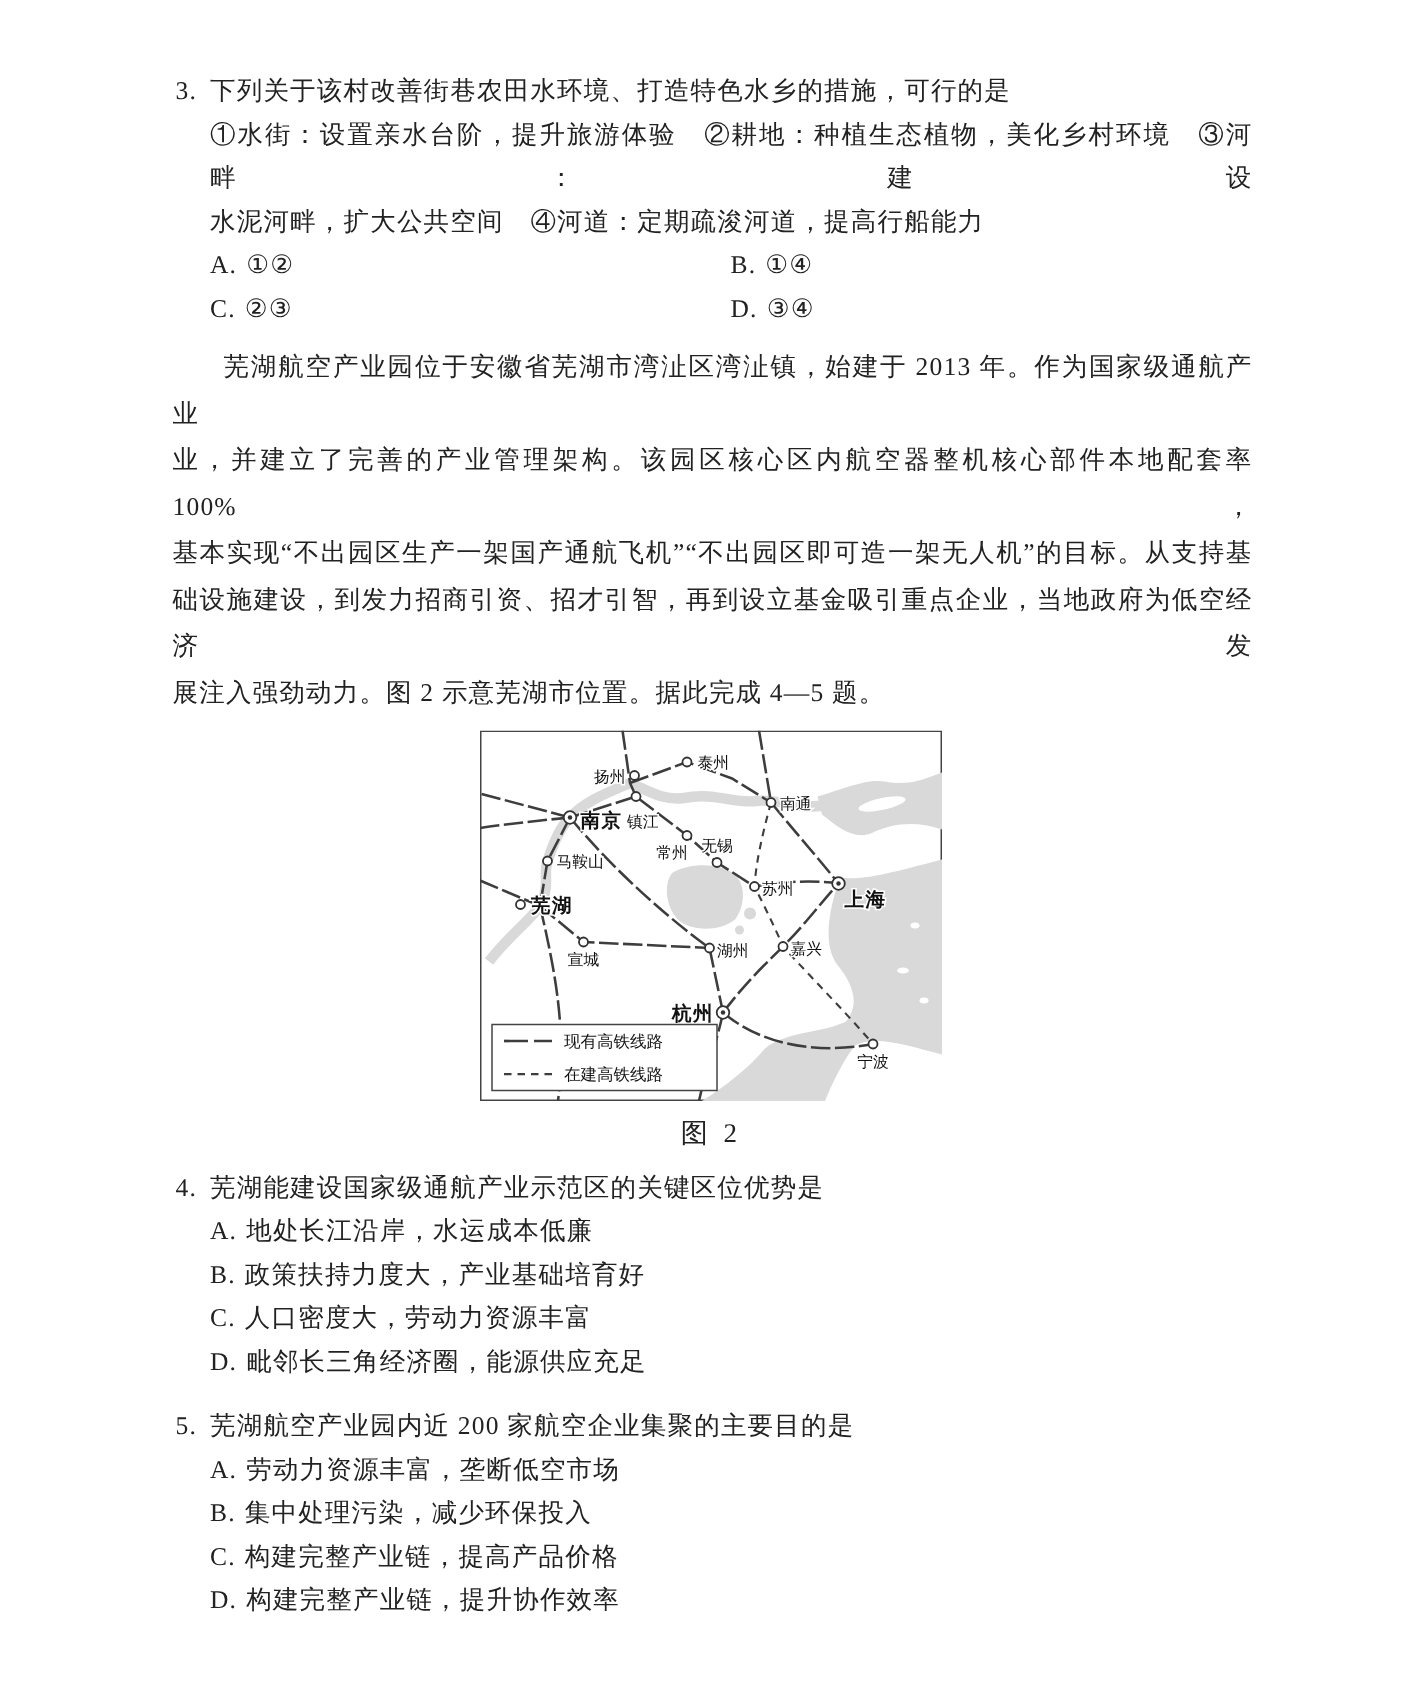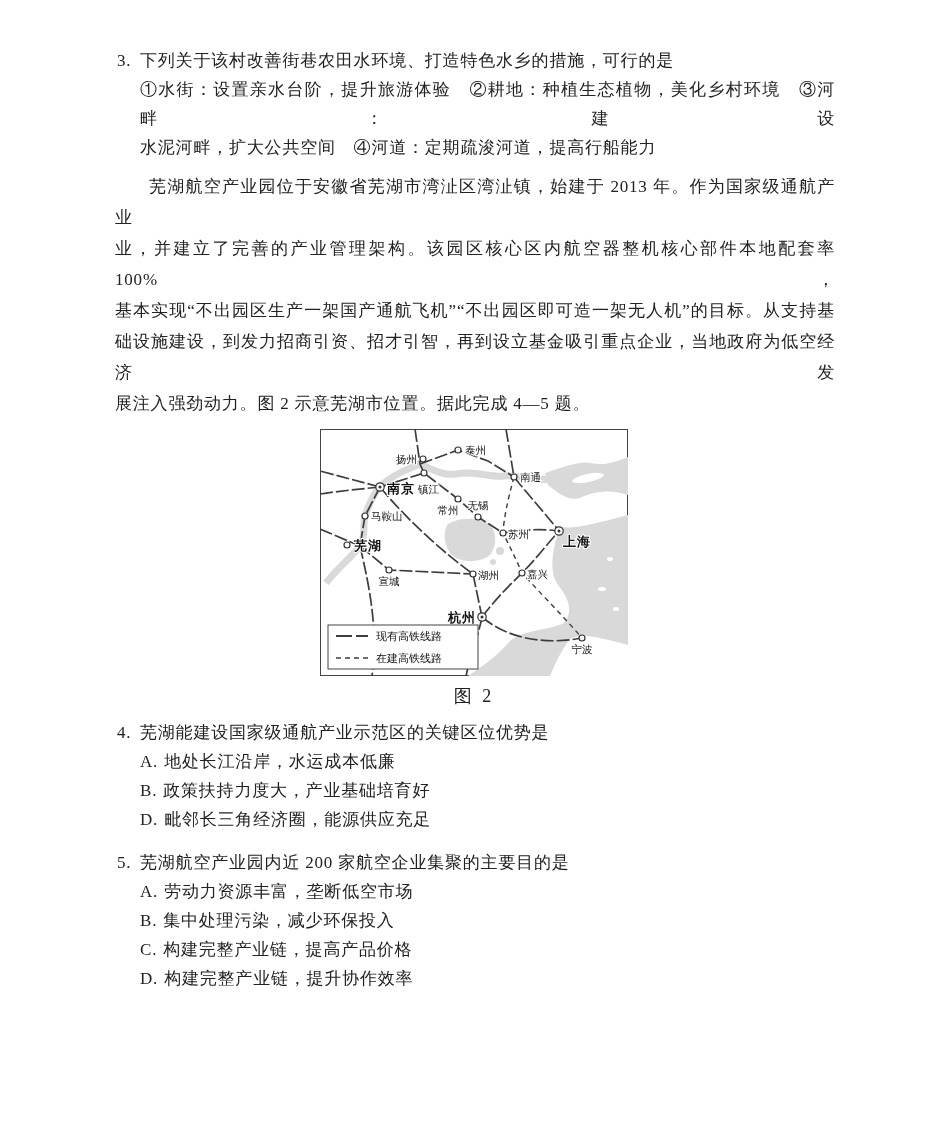--- a/index.html
+++ b/index.html
@@ -35,20 +35,38 @@
 
 <div class="page">
 
   <section class="question">
     <div class="q-head">
       <span class="q-num">3.</span>
       <span>下列关于该村改善街巷农田水环境、打造特色水乡的措施，可行的是</span>
     </div>
     <div class="q-body jline">①水街：设置亲水台阶，提升旅游体验　②耕地：种植生态植物，美化乡村环境　③河畔：建设</div>
     <div class="q-body">水泥河畔，扩大公共空间　④河道：定期疏浚河道，提高行船能力</div>
+    <div class="opts">
+      <div class="opt-row">
+        <div class="opt-cell">
+          <span class="opt-label">A.</span><span>①②</span>
+        </div>
+        <div class="opt-cell">
+          <span class="opt-label">B.</span><span>①④</span>
+        </div>
+      </div>
+      <div class="opt-row">
+        <div class="opt-cell">
+          <span class="opt-label">C.</span><span>②③</span>
+        </div>
+        <div class="opt-cell">
+          <span class="opt-label">D.</span><span>③④</span>
+        </div>
+      </div>
+    </div>
   </section>
 
   <section class="passage">
     <div class="jline first">芜湖航空产业园位于安徽省芜湖市湾沚区湾沚镇，始建于 2013 年。作为国家级通航产业</div>
     <div class="jline">业，并建立了完善的产业管理架构。该园区核心区内航空器整机核心部件本地配套率 100%，</div>
     <div class="jline">基本实现“不出园区生产一架国产通航飞机”“不出园区即可造一架无人机”的目标。从支持基</div>
     <div class="jline">础设施建设，到发力招商引资、招才引智，再到设立基金吸引重点企业，当地政府为低空经济发</div>
     <div>展注入强劲动力。图 2 示意芜湖市位置。据此完成 4—5 题。</div>
   </section>
 
@@ -178,20 +196,21 @@
   </figure>
 
   <section class="question q4">
     <div class="q-head">
       <span class="q-num">4.</span>
       <span>芜湖能建设国家级通航产业示范区的关键区位优势是</span>
     </div>
     <div class="opts">
       <div><span class="opt-label">A.</span><span>地处长江沿岸，水运成本低廉</span></div>
       <div><span class="opt-label">B.</span><span>政策扶持力度大，产业基础培育好</span></div>
+      <div><span class="opt-label">C.</span><span>人口密度大，劳动力资源丰富</span></div>
       <div><span class="opt-label">D.</span><span>毗邻长三角经济圈，能源供应充足</span></div>
     </div>
   </section>
 
   <section class="question q5">
     <div class="q-head">
       <span class="q-num">5.</span>
       <span>芜湖航空产业园内近 200 家航空企业集聚的主要目的是</span>
     </div>
     <div class="opts">

